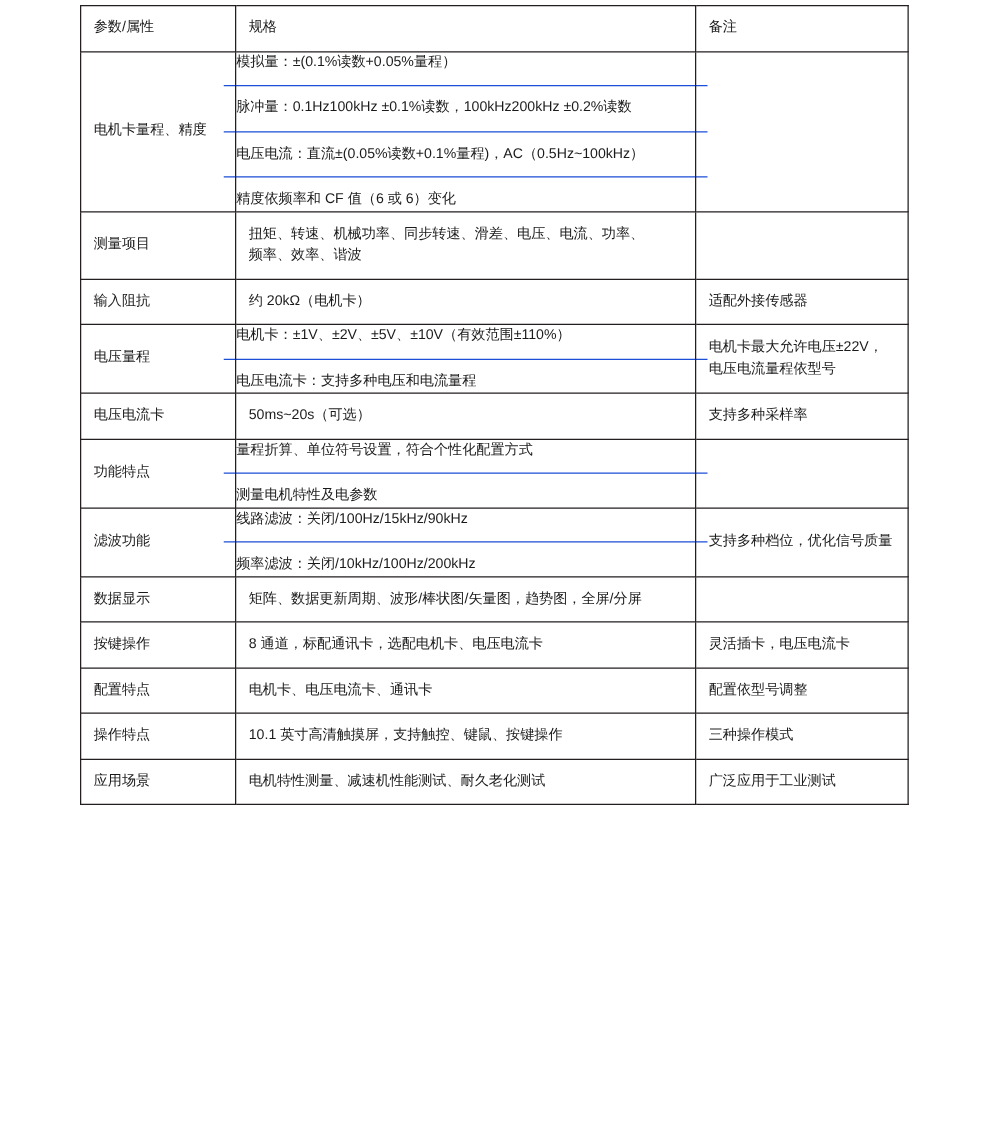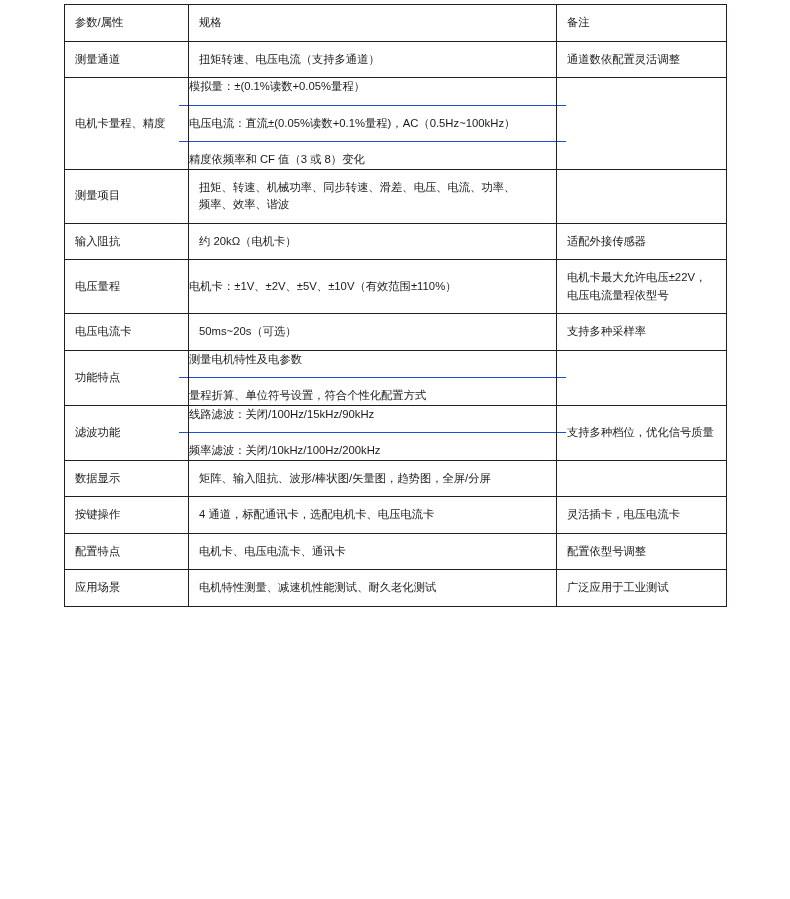--- a/index.html
+++ b/index.html
@@ -79,39 +79,37 @@
         <col class="c2">
         <col class="c3">
     </colgroup>
     <tbody>
       <tr class="hdr">
         <td>参数/属性</td>
         <td>规格</td>
         <td>备注</td>
       </tr>
 
-      <tr>
-        <td class="param">测量通道</td>
-        <td>扭矩转速、电压电流（支持多通道）</td>
-        <td>通道数依配置灵活调整</td>
-      </tr>
 
       <tr>
         <td class="param">电机卡量程、精度</td>
         <td class="nopad">
           <table class="sub">
             <tbody>
               <tr>
                   <td>模拟量：±(0.1%读数+0.05%量程）</td>
                 </tr>
               <tr>
+                  <td>脉冲量：0.1Hz100kHz ±0.1%读数，100kHz200kHz ±0.2%读数</td>
+                </tr>
+              <tr>
                   <td>电压电流：直流±(0.05%读数+0.1%量程)，AC（0.5Hz~100kHz）</td>
                 </tr>
               <tr>
-                  <td>精度依频率和 CF 值（3 或 8）变化</td>
+                  <td>精度依频率和 CF 值（6 或 6）变化</td>
                 </tr>
             </tbody>
           </table>
         </td>
         <td></td>
       </tr>
 
       <tr>
         <td class="param">测量项目</td>
         <td>
@@ -128,44 +126,47 @@
       </tr>
 
       <tr>
         <td class="param">电压量程</td>
         <td class="nopad">
           <table class="sub">
             <tbody>
               <tr>
                   <td>电机卡：±1V、±2V、±5V、±10V（有效范围±110%）</td>
                 </tr>
+              <tr>
+                  <td>电压电流卡：支持多种电压和电流量程</td>
+                </tr>
             </tbody>
           </table>
         </td>
         <td style="white-space: pre-line; margin-left: 16px;">电机卡最大允许电压±22V，
 电压电流量程依型号</td>
       </tr>
 
       <tr>
         <td class="param">电压电流卡</td>
         <td>50ms~20s（可选）</td>
         <td>支持多种采样率</td>
       </tr>
 
       <tr>
         <td class="param">功能特点</td>
         <td class="nopad">
           <table class="sub">
             <tbody>
               <tr>
+                  <td>量程折算、单位符号设置，符合个性化配置方式</td>
+                </tr>
+              <tr>
                   <td>测量电机特性及电参数</td>
                 </tr>
-              <tr>
-                  <td>量程折算、单位符号设置，符合个性化配置方式</td>
-                </tr>
             </tbody>
           </table>
         </td>
         <td></td>
       </tr>
 
       <tr>
         <td class="param">滤波功能</td>
         <td class="nopad">
           <table class="sub">
@@ -178,36 +179,41 @@
                 </tr>
             </tbody>
           </table>
         </td>
         <td>支持多种档位，优化信号质量</td>
       </tr>
 
 
       <tr>
         <td class="param">数据显示</td>
-        <td>矩阵、输入阻抗、波形/棒状图/矢量图，趋势图，全屏/分屏</td>
+        <td>矩阵、数据更新周期、波形/棒状图/矢量图，趋势图，全屏/分屏</td>
         <td></td>
       </tr>
 
       <tr>
         <td class="param">按键操作</td>
-        <td>4 通道，标配通讯卡，选配电机卡、电压电流卡</td>
+        <td>8 通道，标配通讯卡，选配电机卡、电压电流卡</td>
         <td>灵活插卡，电压电流卡</td>
       </tr>
 
       <tr>
         <td class="param">配置特点</td>
         <td>电机卡、电压电流卡、通讯卡</td>
         <td>配置依型号调整</td>
       </tr>
 
+      <tr>
+        <td class="param">操作特点</td>
+        <td>10.1 英寸高清触摸屏，支持触控、键鼠、按键操作</td>
+        <td>三种操作模式</td>
+      </tr>
 
       <tr>
         <td class="param">应用场景</td>
         <td>电机特性测量、减速机性能测试、耐久老化测试</td>
         <td>广泛应用于工业测试</td>
       </tr>
     </tbody>
   </table>
 </div>
 

